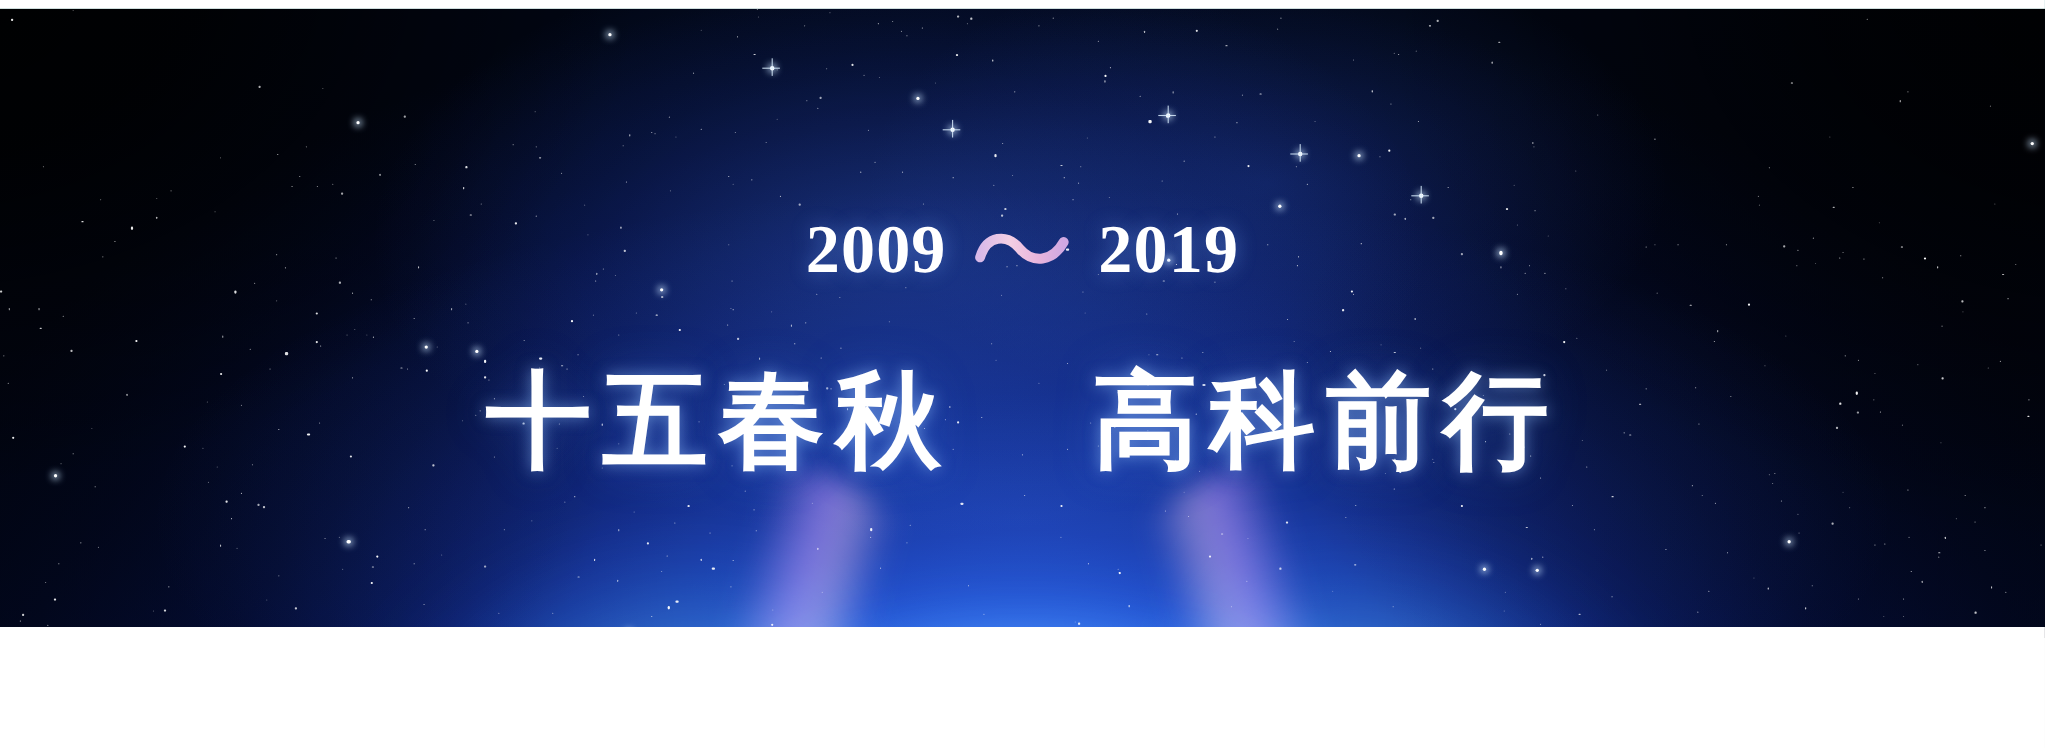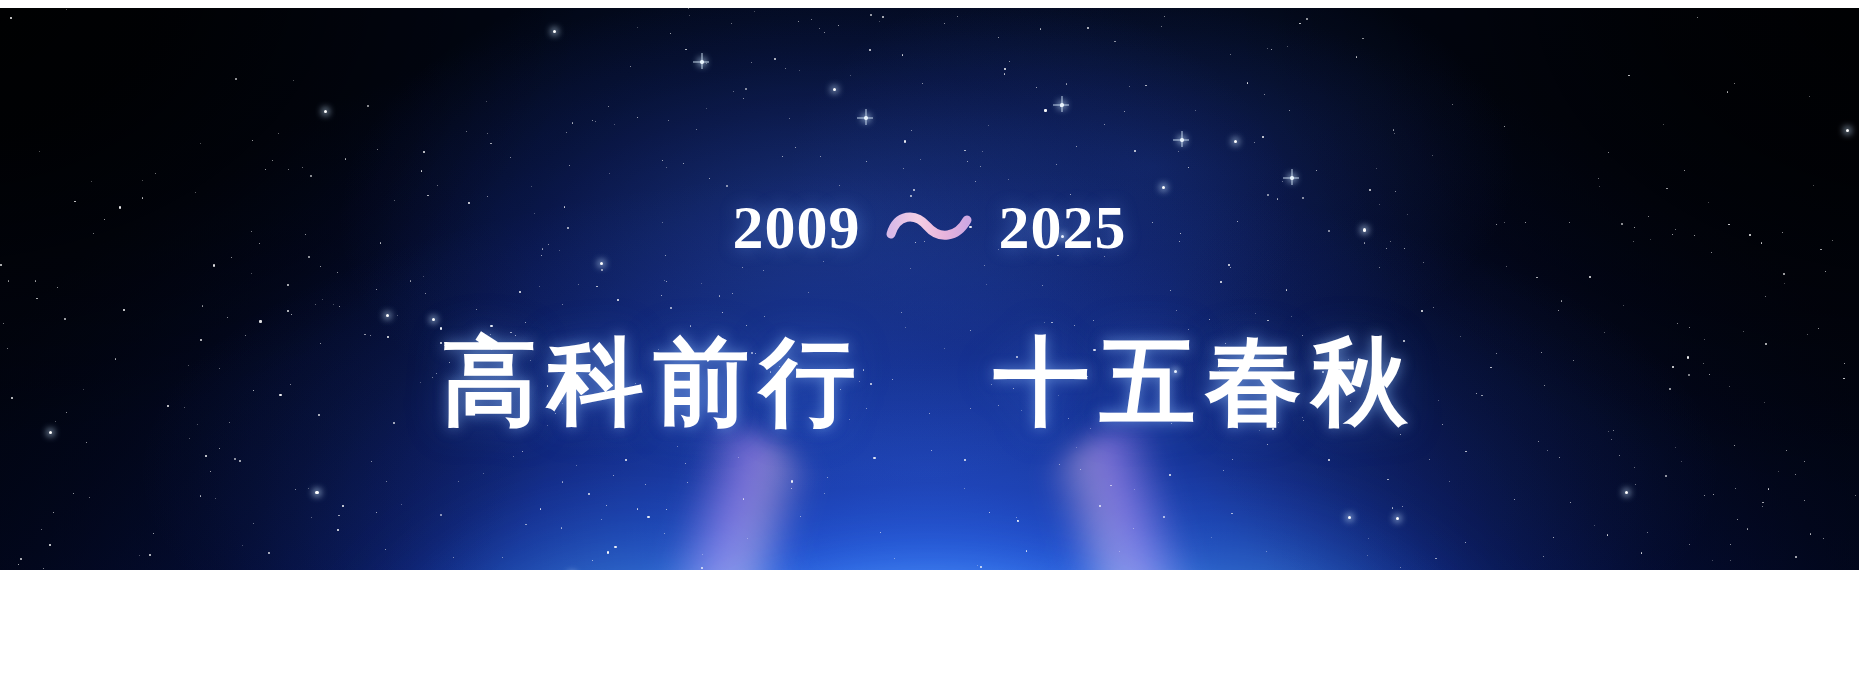--- a/index.html
+++ b/index.html
@@ -979,25 +979,25 @@
             <linearGradient id="tg" x1="0" y1="0" x2="1" y2="0">
               <stop offset="0%" stop-color="#d9b9e8"></stop>
               <stop offset="35%" stop-color="#f3cfe4"></stop>
               <stop offset="70%" stop-color="#e8b4dc"></stop>
               <stop offset="100%" stop-color="#cfa8e2"></stop>
             </linearGradient>
           </defs>
           <path d="M4 30 C 10 10, 28 8, 40 22 C 52 36, 70 34, 80 16" fill="none" stroke="url(#tg)" stroke-width="9" stroke-linecap="round"></path>
         </svg>
       </span>
-      <span class="year">2025</span>
+      <span class="year">2019</span>
     </div>
 
 
     <div class="headline">
+      <span class="headline-part">十五春秋</span>
       <span class="headline-part">高科前行</span>
-      <span class="headline-part">十五春秋</span>
     </div>
 
   </div>
 
   <div class="strip bottom"></div>
 </div>
 
 </body></html>

